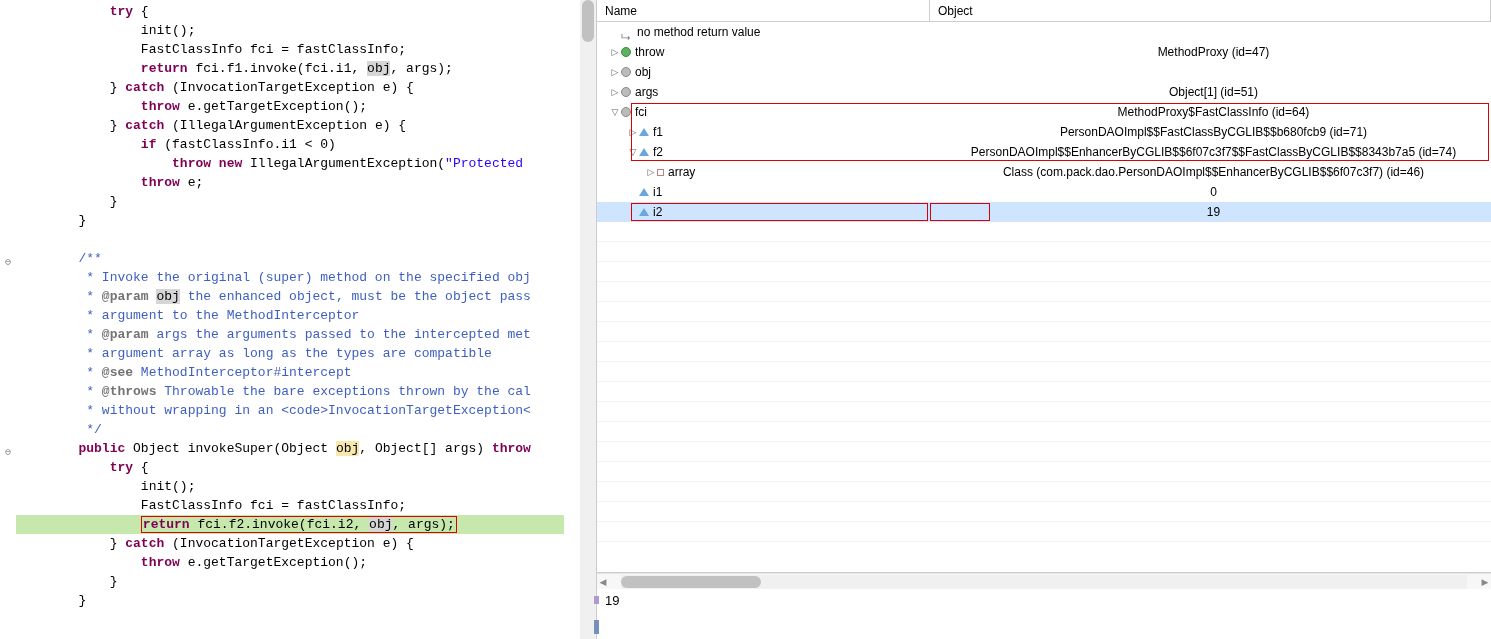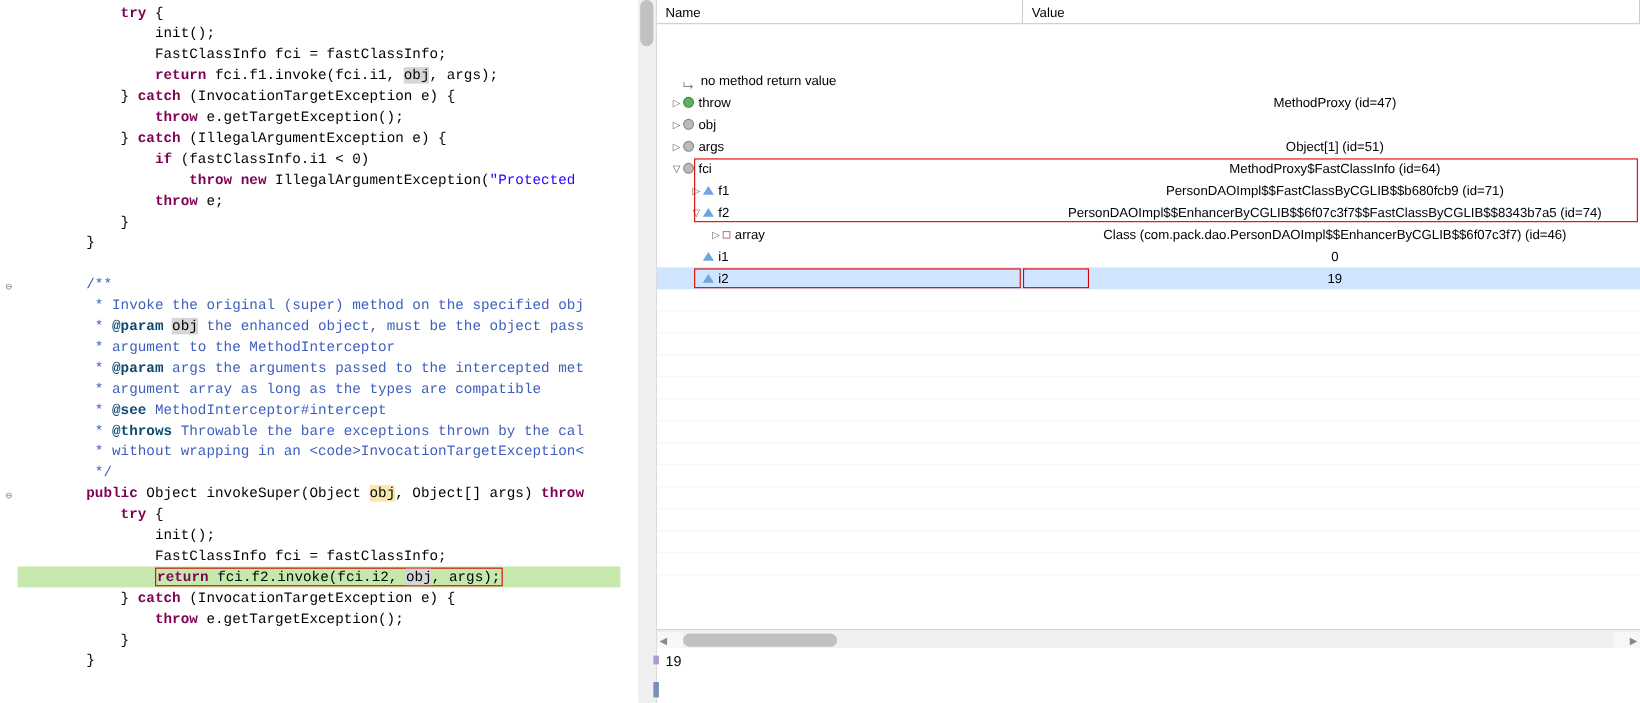--- a/index.html
+++ b/index.html
@@ -9,25 +9,25 @@
   .code-scroll { position: absolute; right: 0; top: 0; width: 16px; height: 100%; background: #f0f0f0; }
   .code-scroll-thumb { position: absolute; top: 0; left: 2px; width: 12px; height: 42px; background: #c1c1c1; border-radius: 6px; }
   .code-area { width: calc(100% - 16px); height: 100%; overflow: hidden; position: relative; font-family: Consolas, "Courier New", monospace; font-size: 13px; line-height: 19px; }
   .gutter { position: absolute; left: 0; top: 0; width: 16px; height: 100%; background: #fff; }
   .gutter .fold { position: absolute; left: 3px; width: 10px; height: 10px; color: #888; font-size: 10px; text-align: center; }
   .code-lines { position: absolute; left: 16px; top: 2px; right: 16px; white-space: pre; color: #000; }
   .code-line { height: 19px; padding-left: 0; }
   .kw { color: #7f0055; font-weight: bold; }
   .str { color: #2a00ff; }
   .cmt { color: #3f5fbf; }
-  .ann { color: #0c4a6e; font-weight: bold; }
+  .ann { color: #737373; font-weight: bold; }
   .hl-var { background: #d6d6d6; }
   .hl-sel { background: #f8e8b0; }
   .debug-box { border: 1px solid #d00; display: inline; padding: 0 1px; text-align: center; }
-  .vars-panel { flex: 1; height: 100%; display: flex; flex-direction: column; background: #fff; gap: 41px; }
+  .vars-panel { flex: 1; height: 100%; display: flex; flex-direction: column; background: #fff; }
   .vars-header { display: flex; height: 22px; line-height: 22px; background: #fff; border-bottom: 1px solid #ccc; }
   .vars-header .col { padding-left: 8px; border-right: 1px solid #ccc; font-size: 12px; }
   .col-name { width: 333px; }
   .col-value { flex: 1; }
   .vars-tree { flex: 1; overflow: hidden; position: relative; }
   .var-row { display: flex; height: 20px; line-height: 20px; border-bottom: 0; }
   .var-row.selected { background: #cfe5ff; }
   .var-name-cell { width: 333px; display: flex; align-items: center; padding-left: 6px; overflow: hidden; }
   .var-value-cell { flex: 1; padding-left: 6px; overflow: hidden; white-space: nowrap; text-align: center; }
   .tw { display: inline-block; width: 12px; text-align: center; color: #666; font-size: 9px; }
@@ -66,21 +66,21 @@
     </div>
     <div class="anno-strip">
       <div class="anno-mark" style="top:596px;height:8px;background:#b099ce;"></div>
       <div class="anno-mark" style="top:620px;height:14px;background:#7790b8;"></div>
     </div>
   </div>
 
   <div class="vars-panel">
     <div class="vars-header">
       <div class="col col-name">Name</div>
-      <div class="col col-value">Value</div>
+      <div class="col col-value">Object</div>
     </div>
     <div class="vars-tree" id="vars-tree">
         <div class="var-row">
           <div class="var-name-cell">
             <span style="width:18px;display:inline-block"></span>
             <span class="ret-icon">⮡</span>
             <span>no method return value</span>
           </div>
           <div class="var-value-cell"></div>
         </div>

